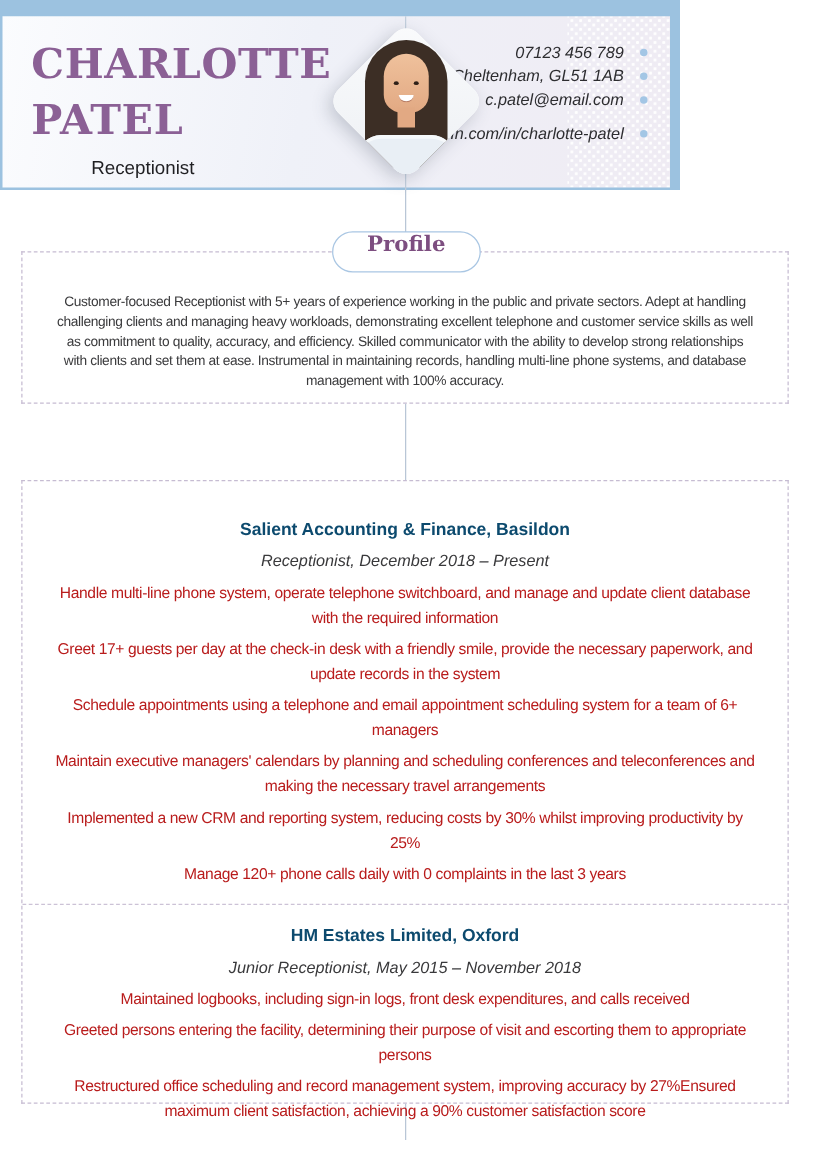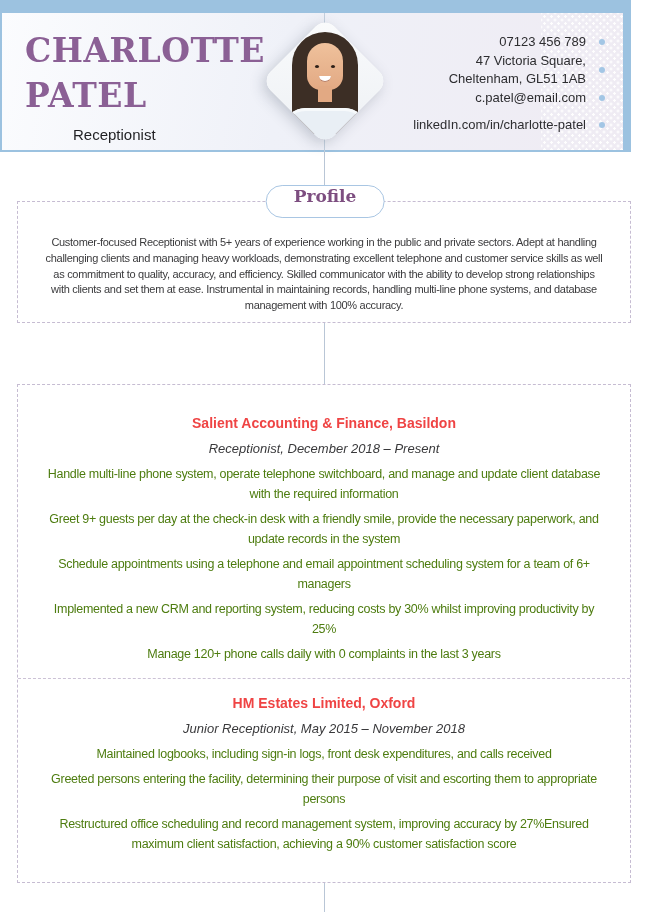--- a/index.html
+++ b/index.html
@@ -7,40 +7,40 @@
     position:relative;width:650px;height:919px;margin:0;
     background:#ffffff;overflow:hidden;
     font-family:"Liberation Sans",sans-serif;color:#3a3a3c;
   }
 
   
   .timeline{position:absolute;left:324px;top:152px;width:1px;height:760px;background:#b9c6d6;z-index:0;}
   .timeline-header{position:absolute;left:324px;top:13px;width:1px;height:139px;background:#c3cfdd;z-index:1;}
 
   
-  .header{position:absolute;top:0;left:0;width:631px;height:152px;
+  .header{position:absolute;top:0;left:0;width:544px;height:152px;
     background:linear-gradient(100deg,#fbfcfe 0%,#eff1f8 45%,#efebf3 100%);z-index:0;}
   .frame-top{position:absolute;top:0;left:0;right:0;height:13px;background:#9cc2e0;}
   .frame-bottom{position:absolute;bottom:0;left:0;right:0;height:2px;background:#9cc2e0;}
   .frame-left{position:absolute;top:0;bottom:0;left:0;width:2px;background:#9cc2e0;}
   .frame-right{position:absolute;top:0;bottom:0;right:0;width:8px;background:#9cc2e0;}
   .dot-texture{position:absolute;top:13px;bottom:2px;right:8px;width:82px;
     background-image:
       radial-gradient(circle,rgba(255,255,255,.95) 1px,rgba(255,255,255,0) 1.5px),
       radial-gradient(circle,rgba(255,255,255,.95) 1px,rgba(255,255,255,0) 1.5px);
     background-size:7px 7px,7px 7px;background-position:0 0,3.5px 3.5px;}
 
   .name-block{position:absolute;left:25px;top:28px;z-index:2;}
   .name{font-family:"DejaVu Serif","Liberation Serif",serif;font-weight:bold;
     font-size:33px;line-height:45px;letter-spacing:.5px;color:#8b6095;}
   .job-title{margin-top:8px;font-size:15px;color:#1f1f22;margin-left:48px;}
 
   .contact{position:absolute;top:33px;right:26px;z-index:2;text-align:right;
     font-size:13px;color:#2d2d30;}
-  .contact-row{display:flex;align-items:center;justify-content:flex-end;margin-bottom:1px;}
+  .contact-row{display:flex;align-items:center;justify-content:flex-end;margin-bottom:1px;font-style:italic;}
   .contact-text{line-height:18px;}
   .dot{width:6px;height:6px;border-radius:50%;background:#a3c6e5;margin-left:13px;flex:0 0 6px;}
   .row-linkedin{margin-top:9px;justify-content:center;}
 
   
   .diamond{position:absolute;left:280px;top:36px;width:90px;height:90px;z-index:3;
     transform:rotate(45deg);border-radius:13px;background:#ffffff;overflow:hidden;
     box-shadow:0 5px 14px rgba(60,70,90,.25);}
   .photo{position:absolute;left:50%;top:50%;width:130px;height:130px;
     transform:translate(-50%,-50%) rotate(-45deg);
@@ -70,24 +70,24 @@
     border:1px dashed #c6bcd2;z-index:2;box-sizing:border-box;}
   .box-profile{top:201px;height:122px;}
   .box-we{top:384px;height:499px;}
 
   .profile-text{margin:0;padding:33px 26px 0;text-align:center;
     font-size:11px;letter-spacing:-.3px;line-height:15.8px;color:#3a3a3c;}
 
   .job{text-align:center;}
   .job-1{padding:28px 24px 9px;}
   .job-2{padding:14px 24px 9px;}
-  .company{margin:0 0 6px;font-size:14px;font-weight:bold;color:#ef4444;line-height:20px;}
+  .company{margin:0 0 6px;font-size:14px;font-weight:bold;color:#0c4a6e;line-height:20px;}
   .dates{margin:0 0 5px;font-size:13px;font-style:italic;color:#39393b;line-height:20px;}
   .bullet{margin:0 auto 5px;max-width:565px;font-size:12.5px;letter-spacing:-.3px;
-    line-height:20px;color:#4d7c0f;}
+    line-height:20px;color:#b91c1c;}
   .divider{height:0;border-top:1px dashed #ccc2d6;margin:0;}
 </style>
 </head>
 <body>
 
 <div class="page">
 
   <div class="timeline"></div>
 
   <header class="header">
@@ -119,21 +119,20 @@
       </div>
     </div>
 
     <div class="contact">
       <div class="contact-row">
         <div class="contact-text">07123 456 789</div>
         <span class="dot"></span>
       </div>
       <div class="contact-row">
         <div class="contact-text">
-          <div>47 Victoria Square,</div>
           <div>Cheltenham, GL51 1AB</div>
         </div>
         <span class="dot"></span>
       </div>
       <div class="contact-row">
         <div class="contact-text">c.patel@email.com</div>
         <span class="dot"></span>
       </div>
       <div class="contact-row row-linkedin">
         <div class="contact-text">linkedIn.com/in/charlotte-patel</div>
@@ -147,22 +146,23 @@
   </div>
   <div class="pill pill-profile">
     <span>Profile</span>
   </div>
 
   <div class="box box-we">
     <div class="job job-1">
       <h3 class="company">Salient Accounting &amp; Finance, Basildon</h3>
       <p class="dates">Receptionist, December 2018 – Present</p>
       <p class="bullet">Handle multi-line phone system, operate telephone switchboard, and manage and update client database with the required information</p>
-      <p class="bullet">Greet 9+ guests per day at the check-in desk with a friendly smile, provide the necessary paperwork, and update records in the system</p>
+      <p class="bullet">Greet 17+ guests per day at the check-in desk with a friendly smile, provide the necessary paperwork, and update records in the system</p>
       <p class="bullet">Schedule appointments using a telephone and email appointment scheduling system for a team of 6+ managers</p>
+      <p class="bullet">Maintain executive managers' calendars by planning and scheduling conferences and teleconferences and making the necessary travel arrangements</p>
       <p class="bullet">Implemented a new CRM and reporting system, reducing costs by 30% whilst improving productivity by 25%</p>
       <p class="bullet">Manage 120+ phone calls daily with 0 complaints in the last 3 years</p>
     </div>
     <div class="divider"></div>
     <div class="job job-2">
       <h3 class="company">HM Estates Limited, Oxford</h3>
       <p class="dates">Junior Receptionist, May 2015 – November 2018</p>
       <p class="bullet">Maintained logbooks, including sign-in logs, front desk expenditures, and calls received</p>
       <p class="bullet">Greeted persons entering the facility, determining their purpose of visit and escorting them to appropriate persons</p>
       <p class="bullet">Restructured office scheduling and record management system, improving accuracy by 27%Ensured maximum client satisfaction, achieving a 90% customer satisfaction score</p>

